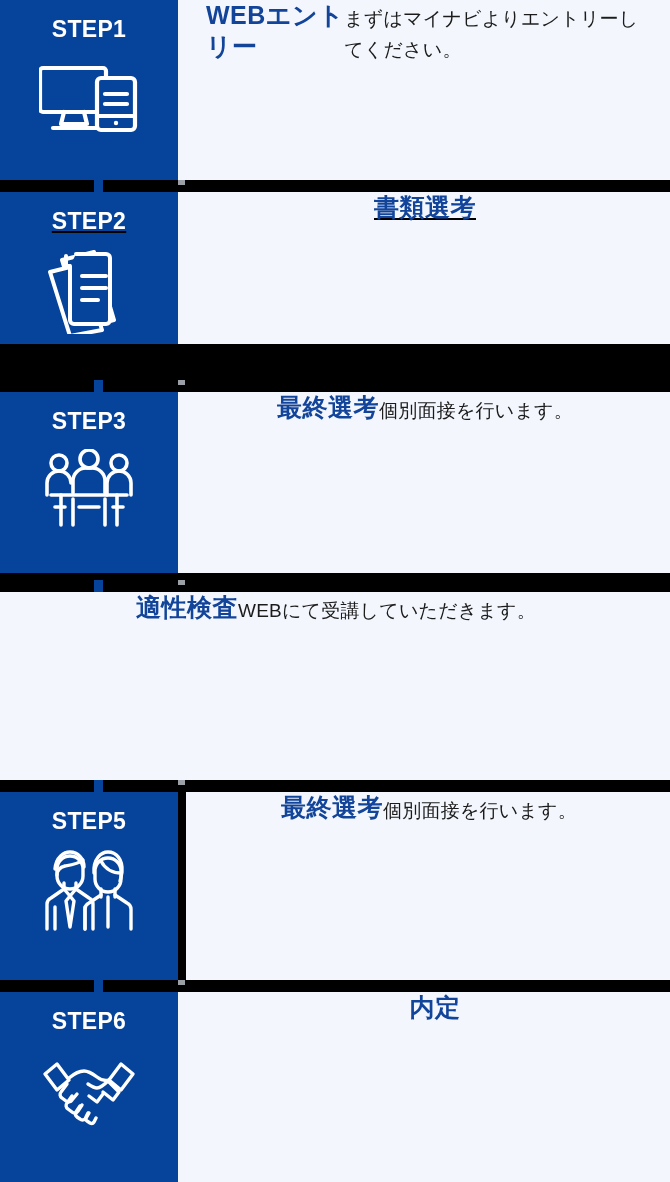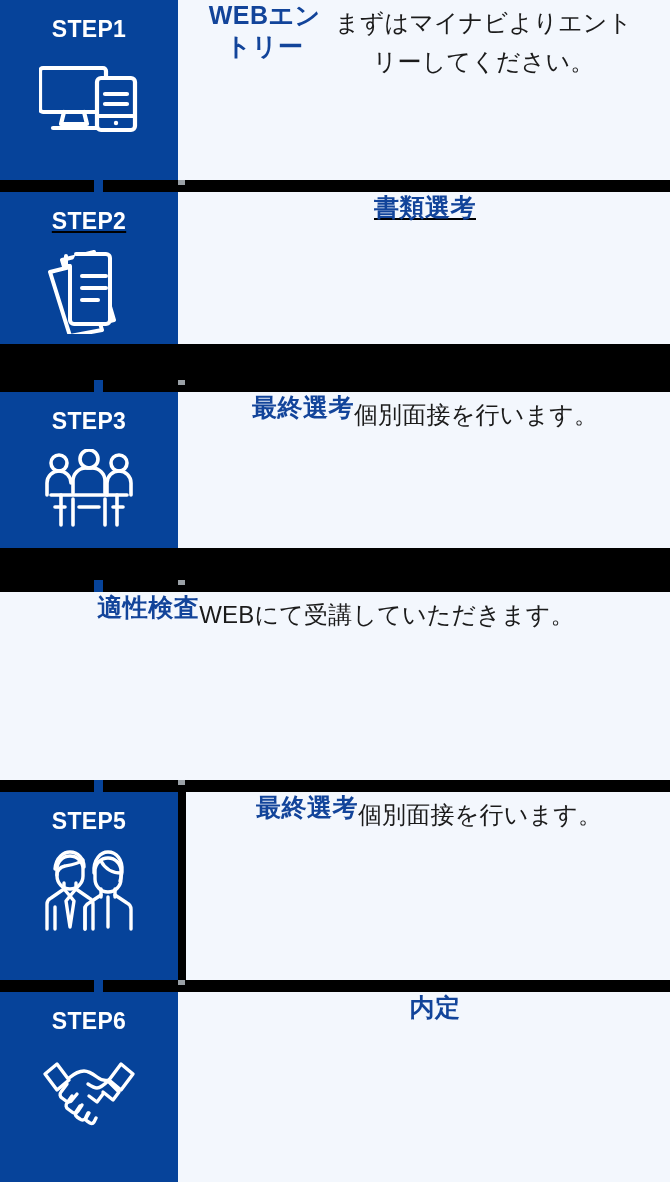--- a/index.html
+++ b/index.html
@@ -71,21 +71,21 @@
   .step-title {
     color: #12449a;
     font-size: 25px;
     font-weight: 700;
     line-height: 1.25;
     letter-spacing: 0.5px;
   }
 
   .step-desc {
     color: #1b1b1b;
-    font-size: 24px;
+    font-size: 19px;
     line-height: 1.62;
     letter-spacing: 0.2px;
     margin-top: 4px;
   }
 
   
   .step-right.title-only { justify-content: center; padding-left: 48px; }
 
   
   .gap {
@@ -109,21 +109,21 @@
     top: 0;
     height: 5px;
     background: #9aa0a6;
   }
 </style>
 </head>
 <body>
 
 <div class="flow">
 
-  <div class="step" style="top:0px; height:180px;text-align:center;">
+  <div class="step" style="top:0px; height:180px;">
     <div class="step-left">
       <div class="step-label">STEP1</div>
       <div class="step-icon">
         <svg width="100" height="76" viewBox="0 0 100 76" fill="none" stroke="#ffffff" stroke-width="4.2" stroke-linejoin="round" stroke-linecap="round">
           <path d="M4 8 h60 a3 3 0 0 1 3 3 v38 a3 3 0 0 1 -3 3 h-60 a3 3 0 0 1 -3 -3 v-38 a3 3 0 0 1 3 -3 z"></path>
           <path d="M25 52 l-3 12 h26 l-3 -12"></path>
           <path d="M14 68 h44"></path>
           <path d="M62 18 h30 a4 4 0 0 1 4 4 v44 a4 4 0 0 1 -4 4 h-30 a4 4 0 0 1 -4 -4 v-44 a4 4 0 0 1 4 -4 z" fill="#06439a"></path>
           <path d="M66 34 h22"></path>
           <path d="M66 44 h22"></path>
@@ -161,21 +161,21 @@
     <div class="step-right">
       <div class="step-title">書類選考</div>
     </div>
   </div>
 
   <div class="gap" style="top:380px; height:12px;">
     <div class="connector"></div>
     <div class="notch"></div>
   </div>
 
-  <div class="step" style="top:392px; height:156px;">
+  <div class="step" style="top:392px; height:181px;">
     <div class="step-left">
       <div class="step-label">STEP3</div>
       <div class="step-icon">
         <svg width="100" height="82" viewBox="0 0 100 82" fill="none" stroke="#ffffff" stroke-width="3.6" stroke-linejoin="round" stroke-linecap="round">
           <circle cx="20" cy="14" r="8"></circle>
           <circle cx="50" cy="10" r="9"></circle>
           <circle cx="80" cy="14" r="8"></circle>
           <path d="M8 46 v-12 a12 12 0 0 1 12 -12 h0 a12 12 0 0 1 12 12"></path>
           <path d="M34 44 v-12 a13 13 0 0 1 13 -13 h6 a13 13 0 0 1 13 13 v12"></path>
           <path d="M68 46 v-12 a12 12 0 0 1 12 -12 h0 a12 12 0 0 1 12 12 v12"></path>

